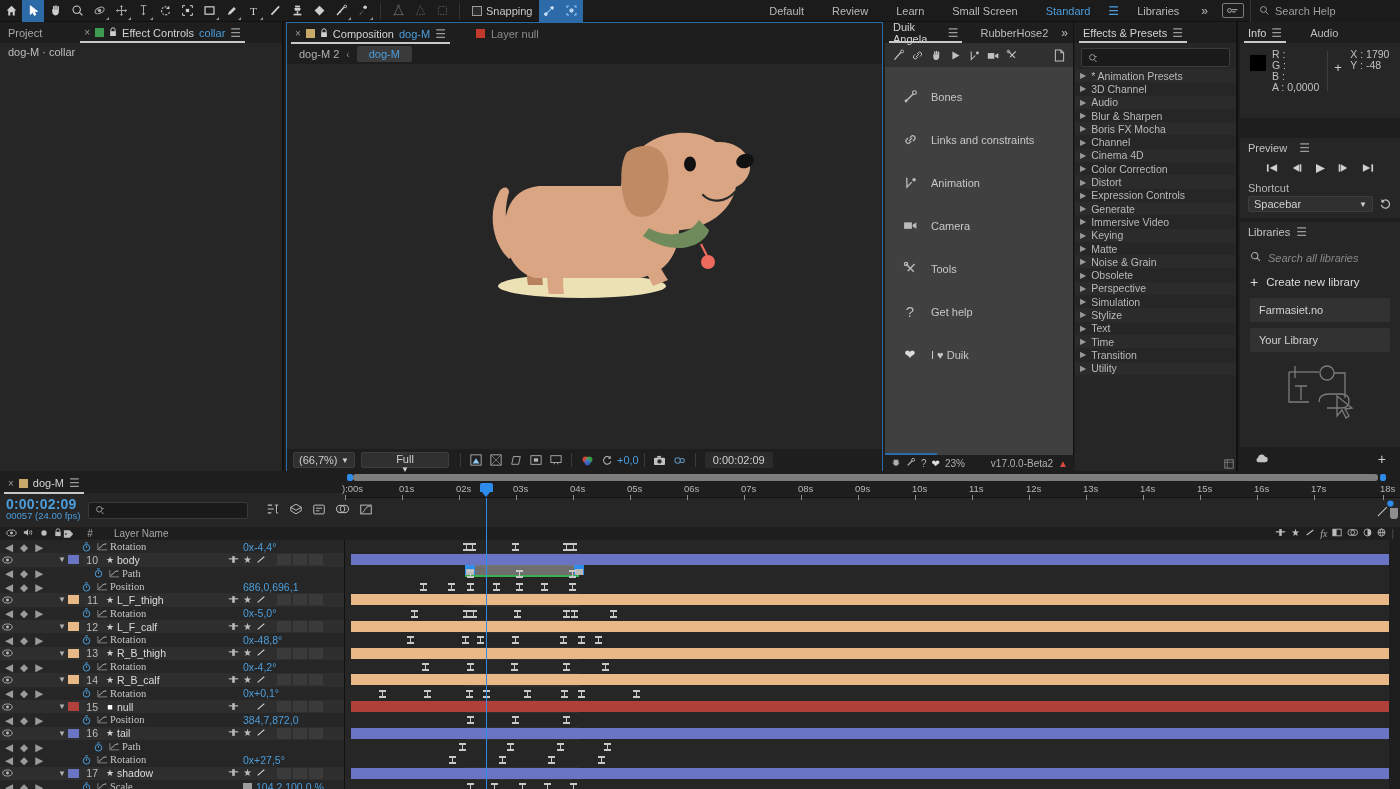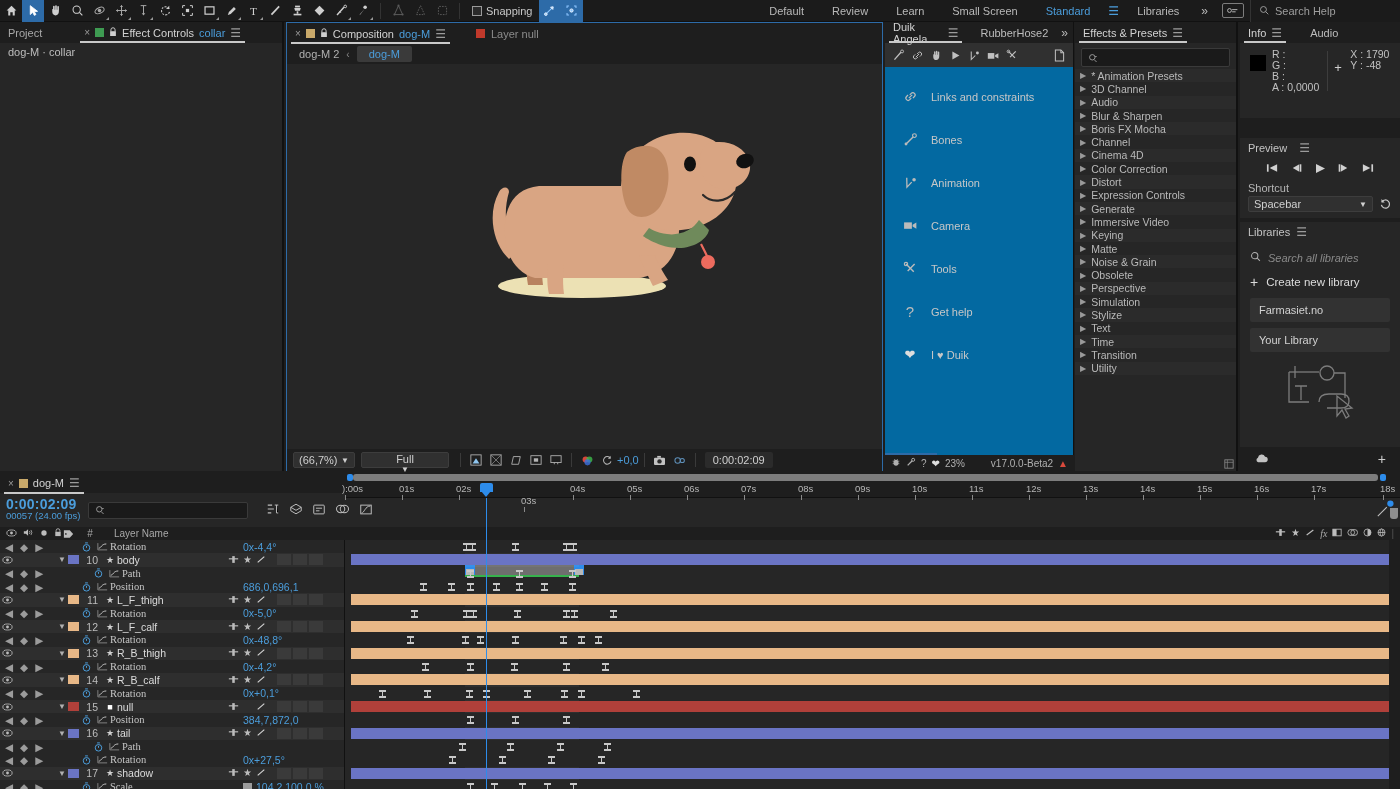--- a/index.html
+++ b/index.html
@@ -93,21 +93,21 @@
     display:flex;align-items:center;justify-content:space-between;
     height:16px; background:#303030; border:1px solid #3d3d3d; border-radius:2px;
     padding:0 5px; margin-right:6px; color:#cfcfcf;
   }
   .cb-icon { width:20px;height:18px; display:flex;align-items:center;justify-content:center; }
   .cb-sep { width:1px;height:14px; background:#3a3a3a; margin:0 5px; }
   .cb-time { background:#2b2b2b; padding:2px 8px; border-radius:2px; color:#cfcfcf; margin-left:4px; }
   .cb-blue { color:#4b9ddb; }
 
   
-  #duik-panel { left:885px; top:22px; width:189px; height:449px; background:#0369a1;
+  #duik-panel { left:885px; top:22px; width:189px; height:449px; background:#404040;
     border-right:1px solid #111;}
   .duik-tabs { height:21px; display:flex; align-items:center; background:#1e1e1e; }
   .duik-toolrow {
     height:24px; background:#303030; display:flex; align-items:center; gap:2px; padding:0 5px;
   }
   .duik-toolrow .ti { width:17px;height:20px; display:flex;align-items:center;justify-content:center; color:#b9b9b9; }
   .duik-toolrow .spacer { flex:1; }
   .duik-list { padding-top:8px; }
   .duik-item {
     height:43px; display:flex; align-items:center; gap:12px; padding-left:16px;
@@ -669,35 +669,35 @@
             <path d="M1.5 1h6l3 3v9h-9z" fill="none" stroke="#c0c0c0" stroke-width="1.1"></path>
             <path d="M7.5 1v3h3" fill="none" stroke="#c0c0c0" stroke-width="1.1"></path>
           </svg>
       </span>
     </div>
 
     <div class="duik-list">
       <div class="duik-item">
         <span class="di">
           <svg width="15" height="15" viewBox="0 0 16 16">
-              <path d="M6.2 9.8l3.6-3.6" stroke="#bbb" stroke-width="1.3"></path>
-              <path d="M5.4 6.4 3.8 8a2.4 2.4 0 0 0 3.4 3.4l1.6-1.6M10.6 9.6l1.6-1.6a2.4 2.4 0 0 0-3.4-3.4L7.2 6.2" fill="none" stroke="#bbb" stroke-width="1.3"></path>
-            </svg>
-        </span>
-        <span>Links and constraints</span>
+              <path d="M3.5 12.5 L11 5" stroke="#bbb" stroke-width="1.5"></path>
+              <circle cx="12.2" cy="3.8" r="2" fill="none" stroke="#bbb" stroke-width="1.2"></circle>
+              <circle cx="3.2" cy="12.8" r="1.5" fill="#bbb"></circle>
+            </svg>
+        </span>
+        <span>Bones</span>
       </div>
       <div class="duik-item">
         <span class="di">
           <svg width="15" height="15" viewBox="0 0 16 16">
-              <path d="M3.5 12.5 L11 5" stroke="#bbb" stroke-width="1.5"></path>
-              <circle cx="12.2" cy="3.8" r="2" fill="none" stroke="#bbb" stroke-width="1.2"></circle>
-              <circle cx="3.2" cy="12.8" r="1.5" fill="#bbb"></circle>
-            </svg>
-        </span>
-        <span>Bones</span>
+              <path d="M6.2 9.8l3.6-3.6" stroke="#bbb" stroke-width="1.3"></path>
+              <path d="M5.4 6.4 3.8 8a2.4 2.4 0 0 0 3.4 3.4l1.6-1.6M10.6 9.6l1.6-1.6a2.4 2.4 0 0 0-3.4-3.4L7.2 6.2" fill="none" stroke="#bbb" stroke-width="1.3"></path>
+            </svg>
+        </span>
+        <span>Links and constraints</span>
       </div>
       <div class="duik-item">
         <span class="di">
           <svg width="15" height="15" viewBox="0 0 16 16">
               <path d="M4 3 L4.2 13 L9.3 7.6" fill="none" stroke="#bbb" stroke-width="1.4"></path>
               <circle cx="11.8" cy="5.1" r="1.9" fill="#bbb"></circle>
             </svg>
         </span>
         <span>Animation</span>
       </div>
@@ -1900,21 +1900,21 @@
     <div class="tl-ruler">
       <div class="tl-scrollbar">
         <div class="tl-scroll-cap" style="left:2px;"></div>
         <div class="tl-scroll-thumb" style="left:8px; right:22px;"></div>
         <div class="tl-scroll-cap" style="right:14px;"></div>
       </div>
       <div class="ruler-strip" id="ruler-strip">
           <div class="rtick" style="left: -3px;"><span>):00s</span><i></i></div>
           <div class="rtick" style="left: 54px;"><span>01s</span><i></i></div>
           <div class="rtick" style="left: 111px;"><span>02s</span><i></i></div>
-          <div class="rtick" style="left: 176px; margin-top: 12px;"><span>03s</span><i></i></div>
+          <div class="rtick" style="left: 168px;"><span>03s</span><i></i></div>
           <div class="rtick" style="left: 225px;"><span>04s</span><i></i></div>
           <div class="rtick" style="left: 282px;"><span>05s</span><i></i></div>
           <div class="rtick" style="left: 339px;"><span>06s</span><i></i></div>
           <div class="rtick" style="left: 396px;"><span>07s</span><i></i></div>
           <div class="rtick" style="left: 453px;"><span>08s</span><i></i></div>
           <div class="rtick" style="left: 510px;"><span>09s</span><i></i></div>
           <div class="rtick" style="left: 567px;"><span>10s</span><i></i></div>
           <div class="rtick" style="left: 624px;"><span>11s</span><i></i></div>
           <div class="rtick" style="left: 681px;"><span>12s</span><i></i></div>
           <div class="rtick" style="left: 738px;"><span>13s</span><i></i></div>

